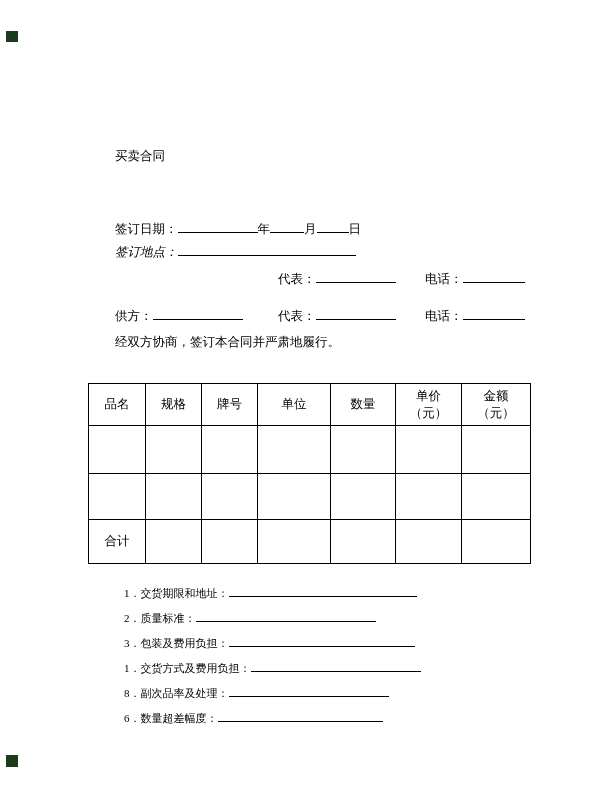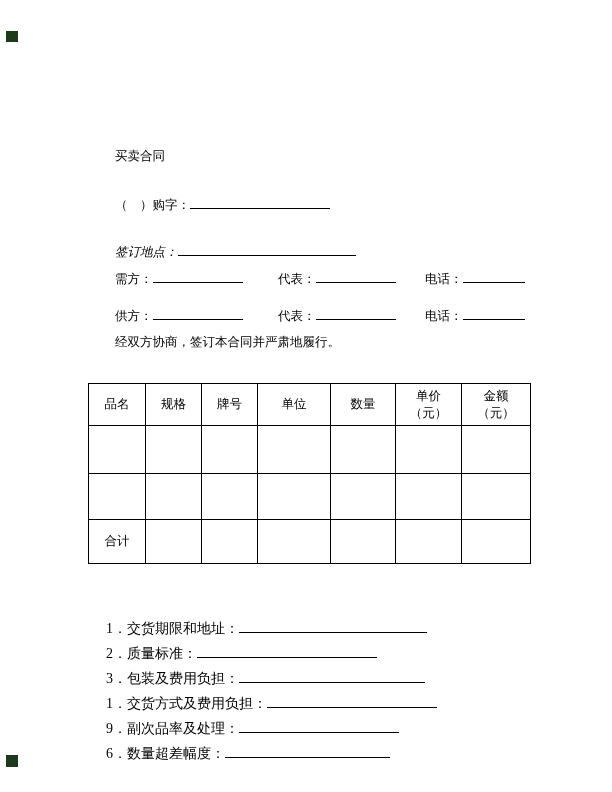--- a/index.html
+++ b/index.html
@@ -49,48 +49,47 @@
     text-align:center; vertical-align:middle;
     padding:0 3px;
     overflow:hidden;
   }
   tr.hdr   { height:42px; }
   tr.r1    { height:48px; }
   tr.r2    { height:46px; }
   tr.total { height:44px; }
 
   .term {
-    position:absolute; left:106px;
-    font-size:14px; white-space:nowrap; line-height:16px;margin-top:36px;
+    position:absolute; left:124px;
+    font-size:11px; white-space:nowrap; line-height:16px;
   }
 </style>
 </head>
 <body>
 
 <div class="page">
 
   <div class="corner-mark top"></div>
   <div class="corner-mark bottom"></div>
 
 
   <div class="line" style="top:148px;">
     <span>买卖合同</span>
   </div>
 
-  <div class="line" style="top:197px;">
-    <span>（　）购字：</span><span class="blank" style="width:140px;"></span>
+
+  <div class="line" style="top:221px;">
+    <span>签订日期：</span><span class="blank" style="width:80px;"></span><span>年</span><span class="blank" style="width:34px;"></span><span>月</span><span class="blank" style="width:32px;"></span><span>日</span>
   </div>
-
 
   <div class="line" style="top:244px;font-style:italic;">
     <span>签订地点：</span><span class="blank" style="width:178px;"></span>
   </div>
 
   <div class="row-wrap" style="top:271px;">
-    <span class="seg" style="left:115px;"><span>需方：</span><span class="blank" style="width:90px;"></span></span>
     <span class="seg" style="left:278px;"><span>代表：</span><span class="blank" style="width:80px;"></span></span>
     <span class="seg" style="left:425px;"><span>电话：</span><span class="blank" style="width:62px;"></span></span>
   </div>
 
   <div class="row-wrap" style="top:308px;">
     <span class="seg" style="left:115px;"><span>供方：</span><span class="blank" style="width:90px;"></span></span>
     <span class="seg" style="left:278px;"><span>代表：</span><span class="blank" style="width:80px;"></span></span>
     <span class="seg" style="left:425px;"><span>电话：</span><span class="blank" style="width:62px;"></span></span>
   </div>
 
@@ -154,19 +153,19 @@
   <div class="term" style="top:610px;">
     <span>2．质量标准：</span><span class="blank" style="width:180px;"></span>
   </div>
   <div class="term" style="top:635px;">
     <span>3．包装及费用负担：</span><span class="blank" style="width:186px;"></span>
   </div>
   <div class="term" style="top:660px;">
     <span>1．交货方式及费用负担：</span><span class="blank" style="width:170px;"></span>
   </div>
   <div class="term" style="top:685px;">
-    <span>9．副次品率及处理：</span><span class="blank" style="width:160px;"></span>
+    <span>8．副次品率及处理：</span><span class="blank" style="width:160px;"></span>
   </div>
   <div class="term" style="top:710px;">
     <span>6．数量超差幅度：</span><span class="blank" style="width:165px;"></span>
   </div>
 
 </div>
 
 </body></html>

